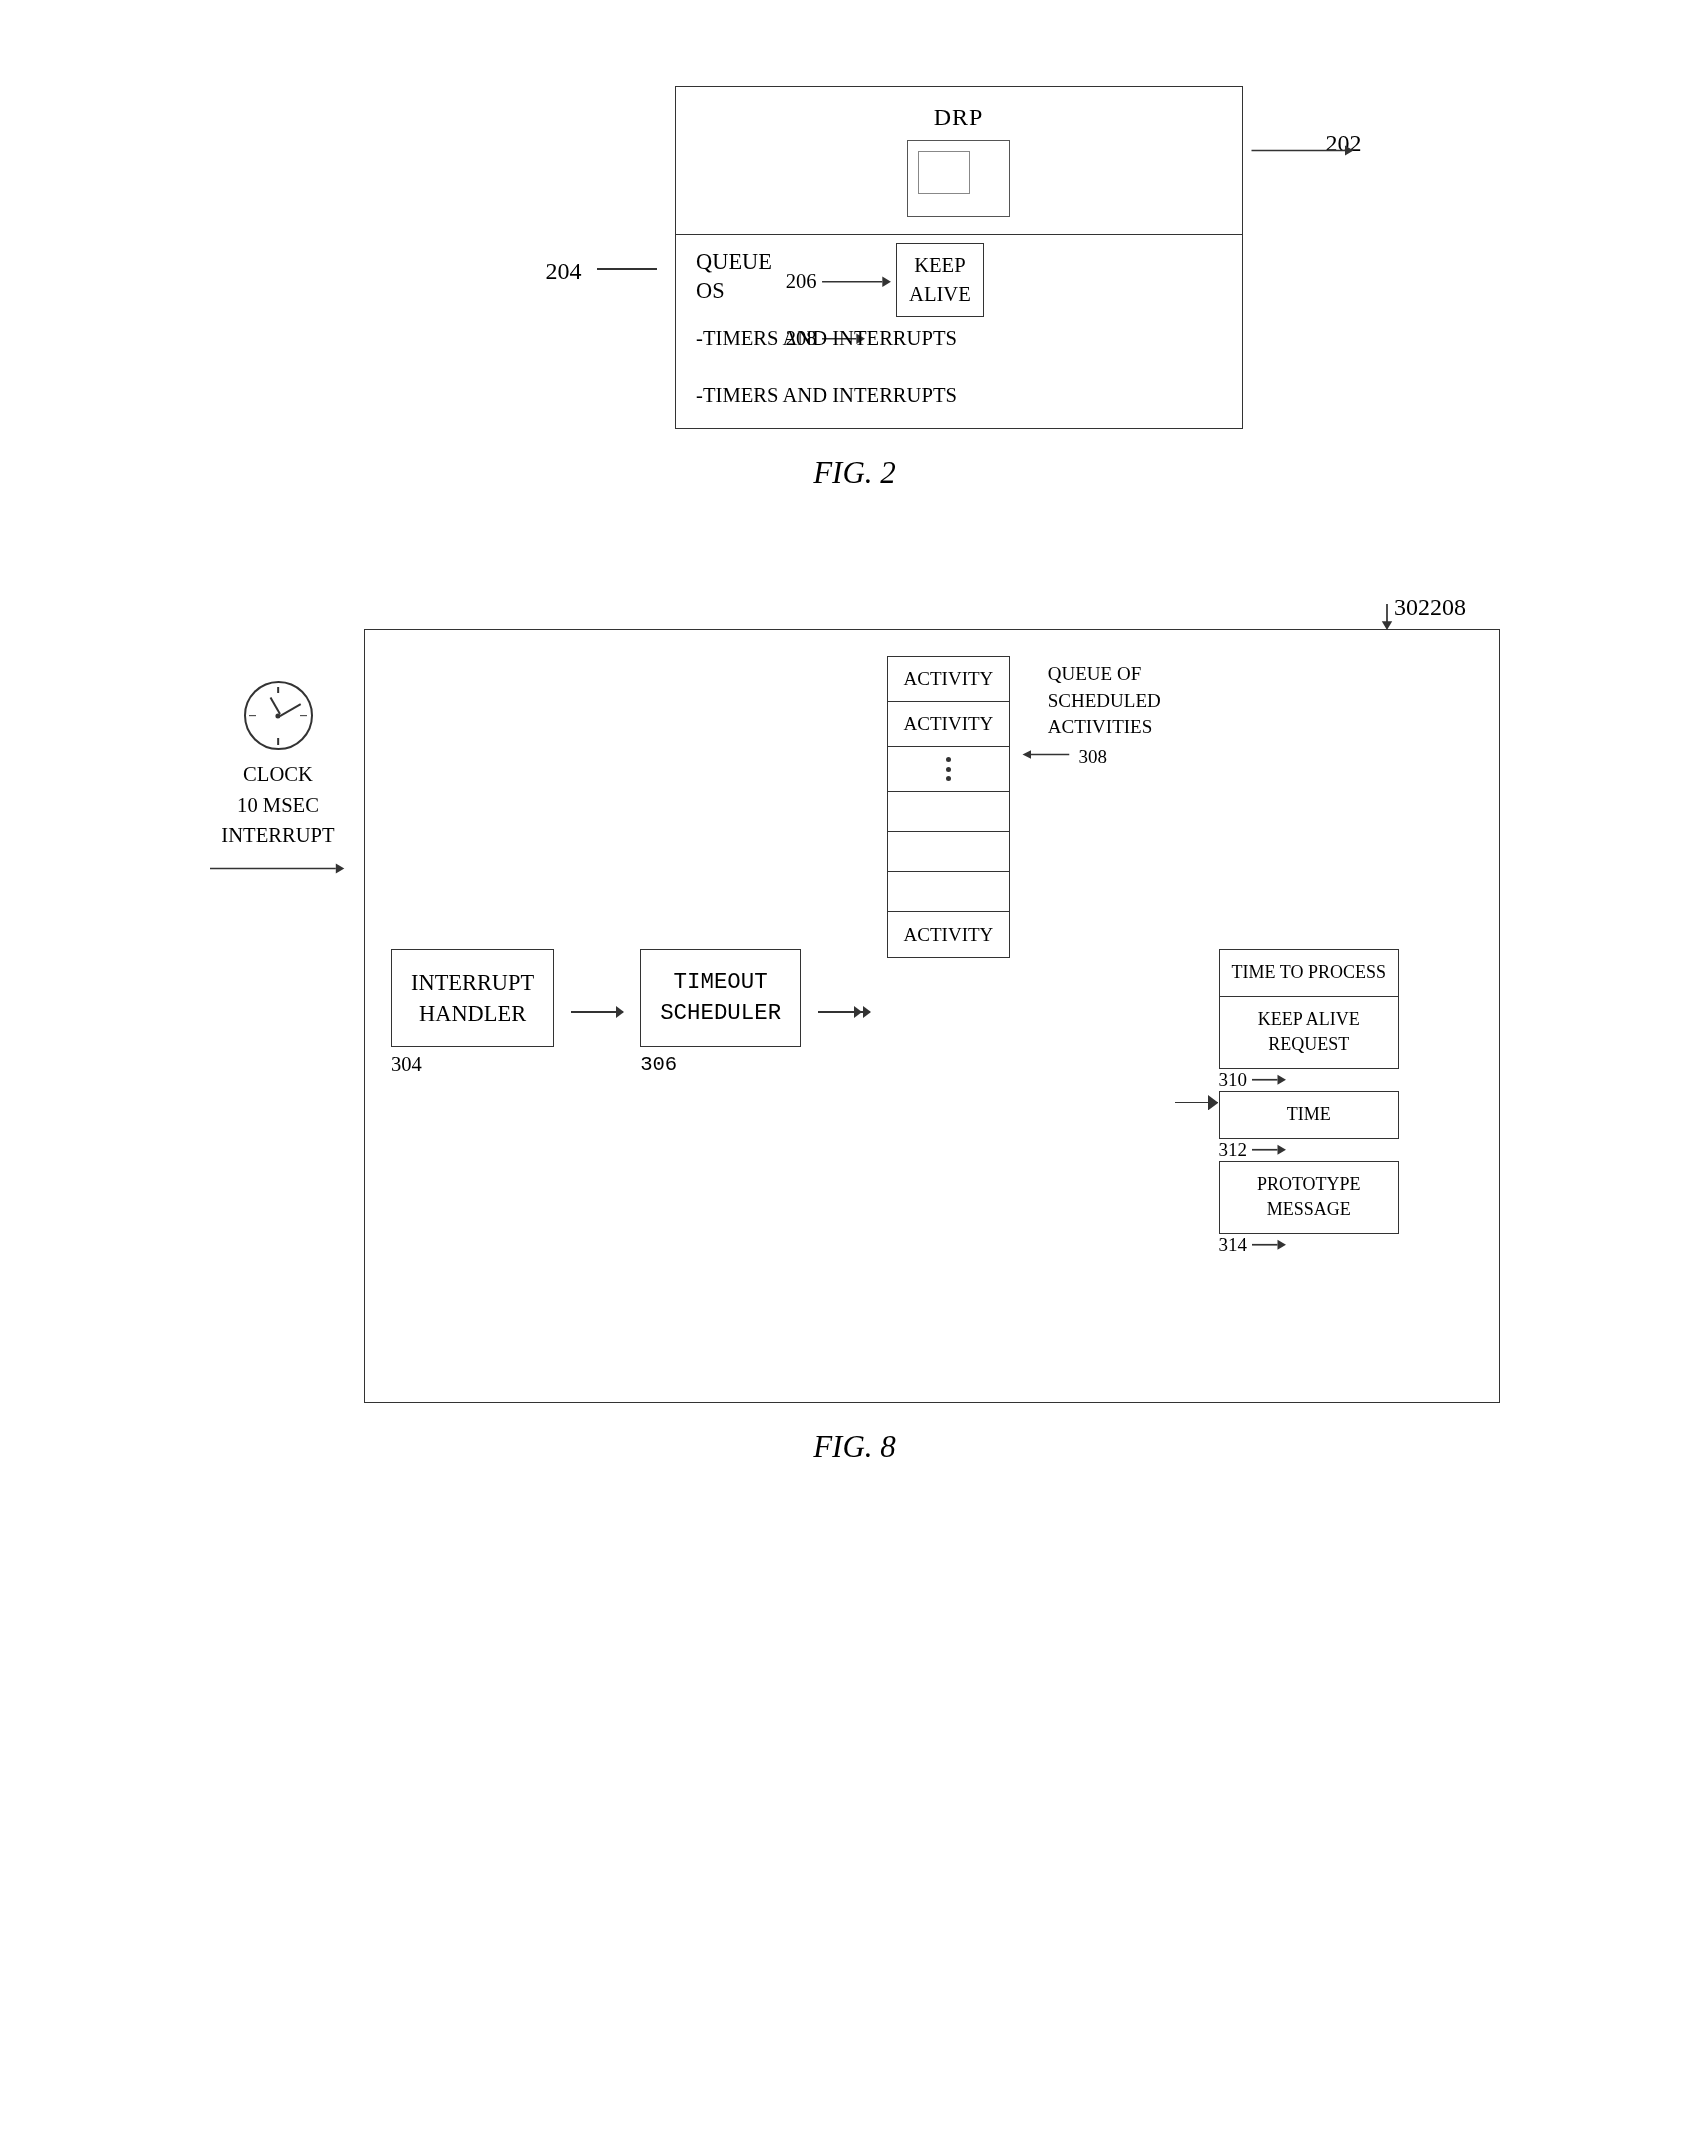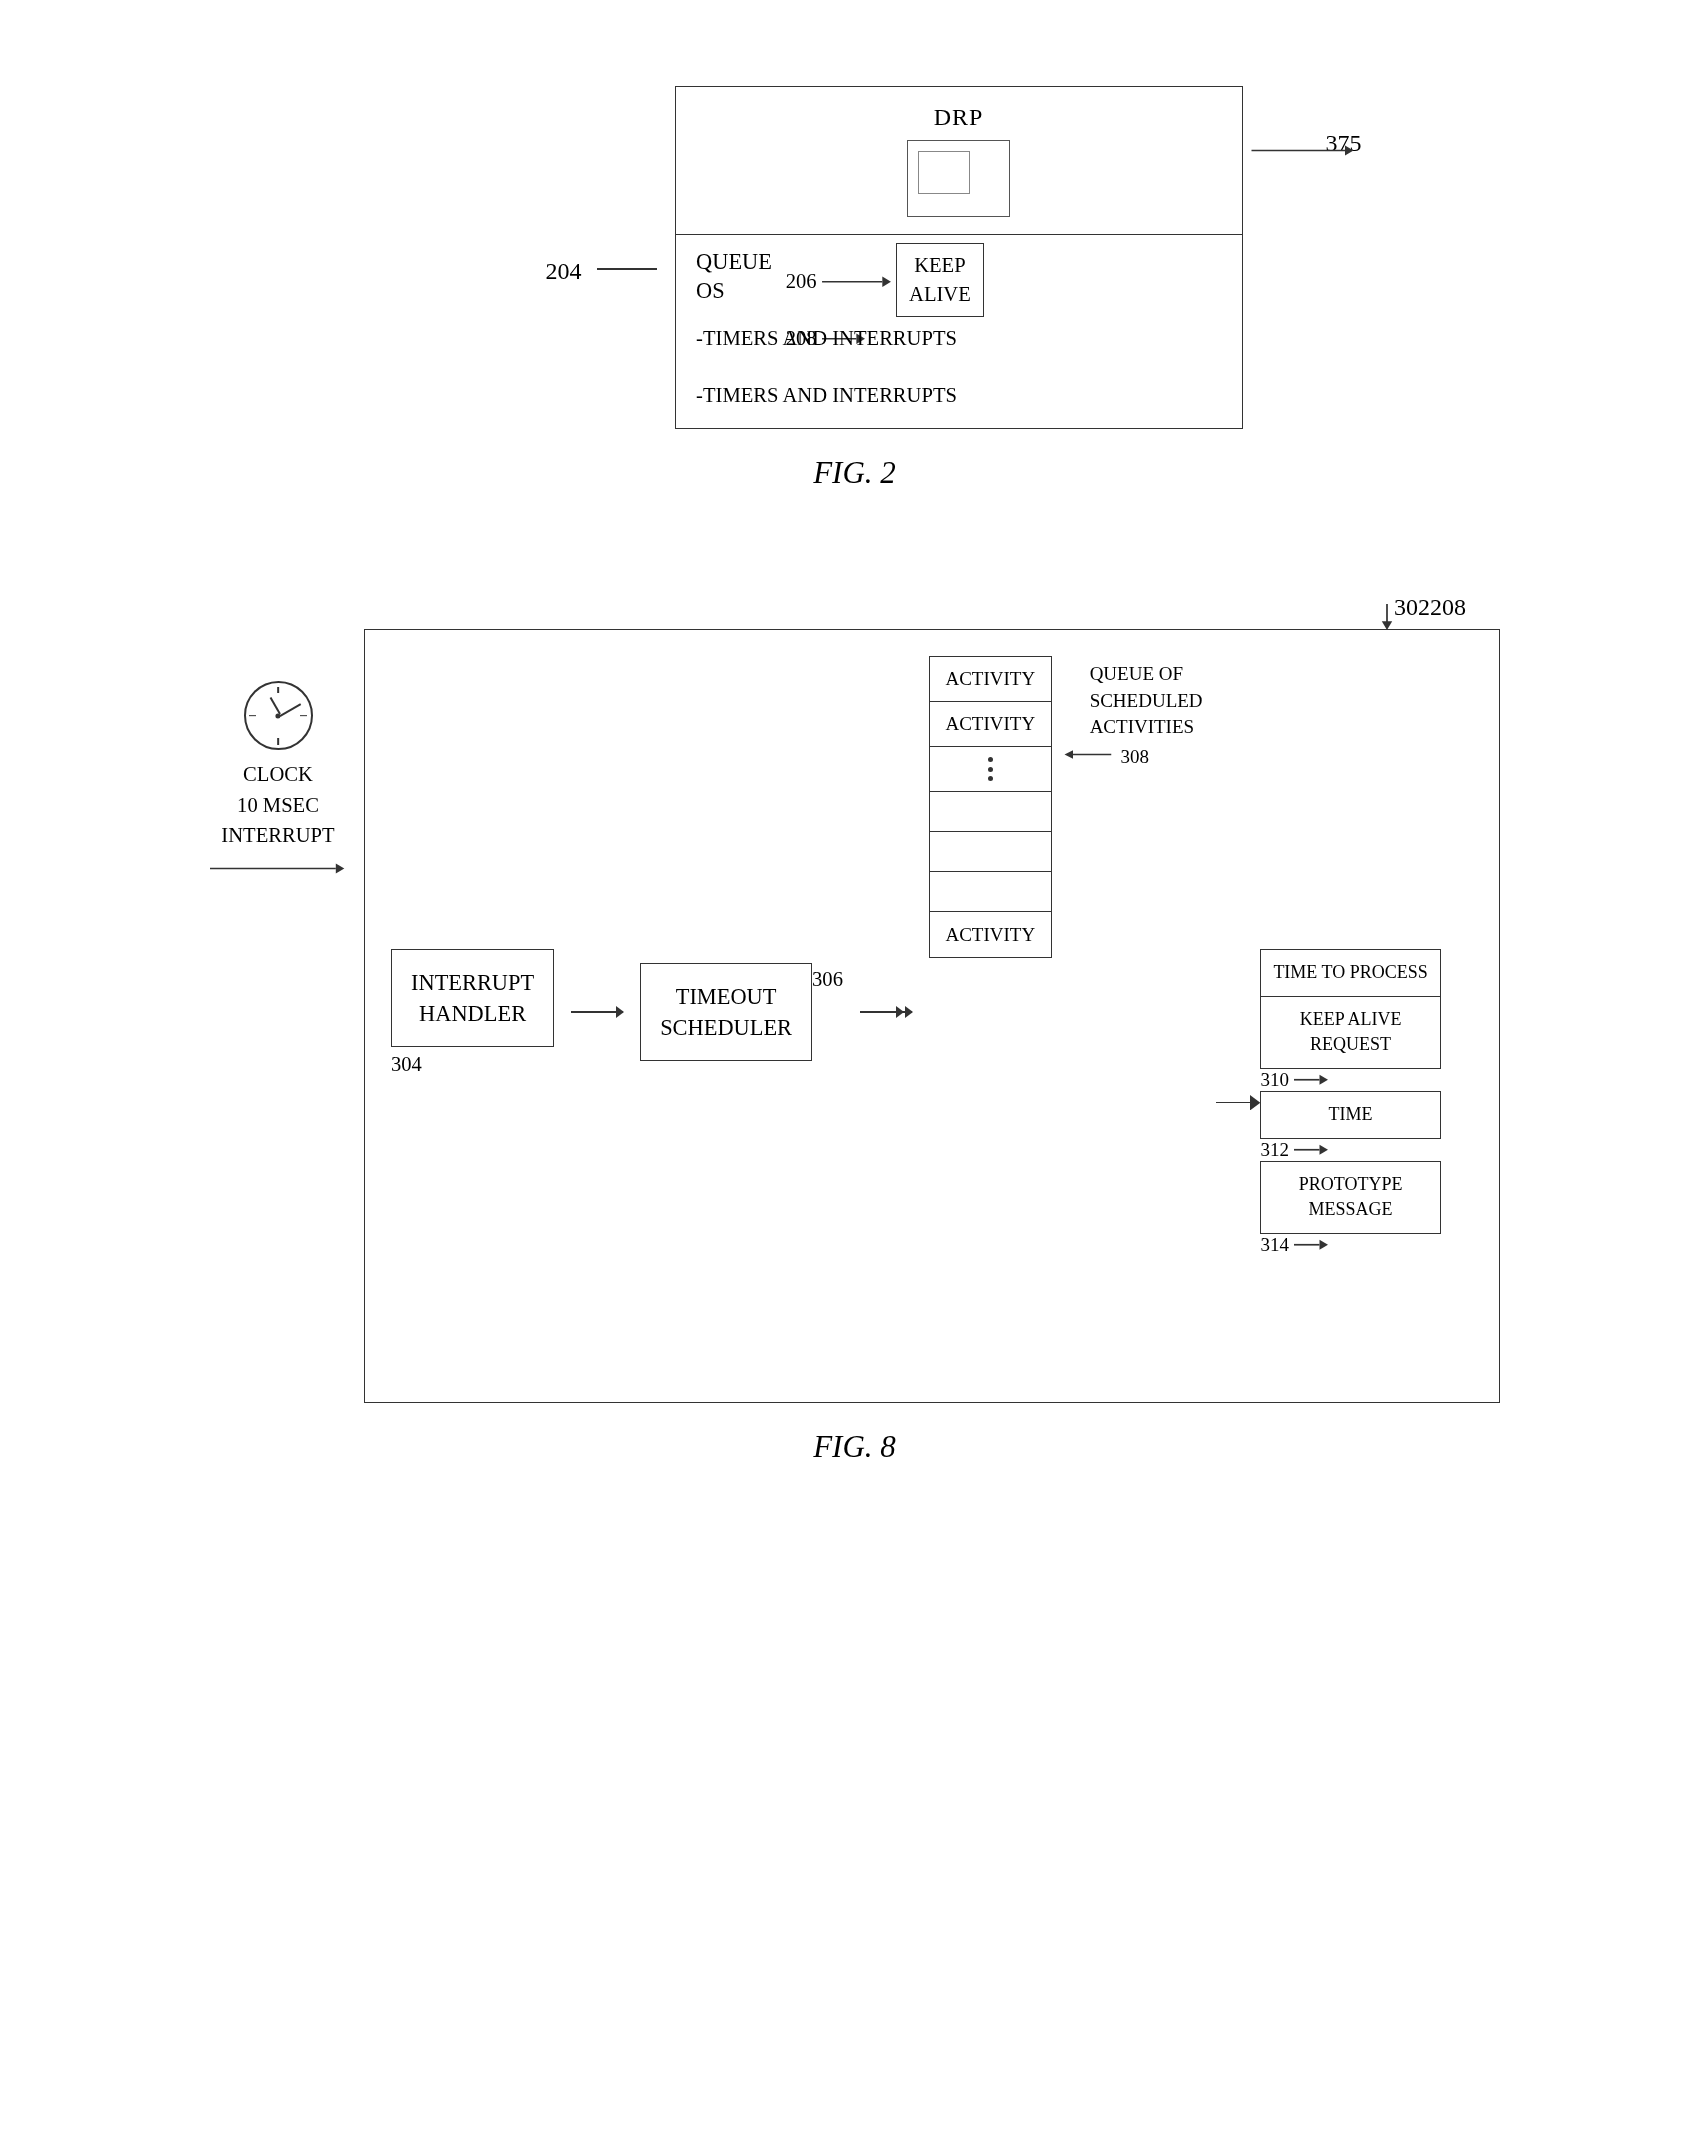--- a/index.html
+++ b/index.html
@@ -209,22 +209,23 @@
     }
 
     .ih-ref {
       font-size: 20.6px;
       align-self: flex-start;
       margin-top: 5.2px;
     }
 
     .ts-col {
       display: flex;
-      flex-direction: row;
-      align-items: center;
+      flex-direction: column;
+      align-items: center;
+      font-family: Liberation Mono, monospace;
     }
 
     .ts-box {
       border: 1.7px solid #333;
       padding: 17px 19px;
       font-size: 22.4px;
       text-align: center;
       line-height: 1.4;
       min-width: 129px;
     }
@@ -359,21 +360,21 @@
       <span style="position:absolute; left:-26px; top:182px; width:60px; height:1.7px; background:#333; display:block;"></span>
 
       <div class="outer-box" style="position:relative;">
         
         <div class="drp-label">DRP</div>
         
         <div class="drp-inner-box">
           <div class="drp-inner-inner"></div>
         </div>
         
-        <span style="position:absolute; right:-120px; top:43px; font-size:24px;">375</span>
+        <span style="position:absolute; right:-120px; top:43px; font-size:24px;">202</span>
         <svg style="position:absolute; right:-112px; top:55px;" width="103" height="17" viewBox="0 0 120 20">
           <line x1="0" y1="10" x2="110" y2="10" stroke="#333" stroke-width="2"></line>
           <polygon points="110,4 120,10 110,16" fill="#333"></polygon>
         </svg>
 
         
         <div class="divider-line"></div>
 
         
         <div class="lower-section">

